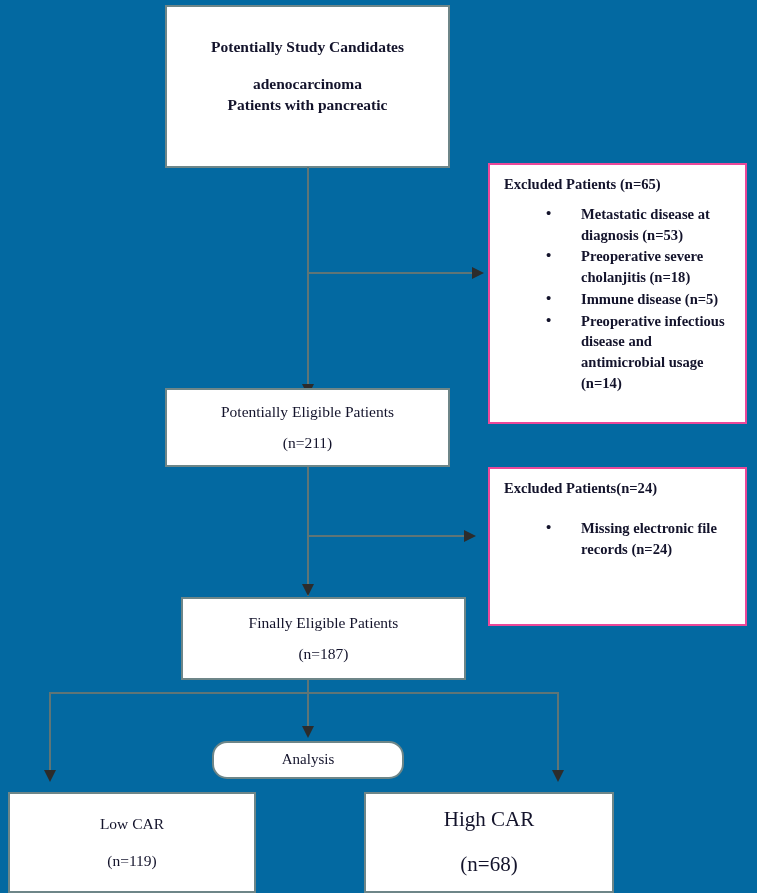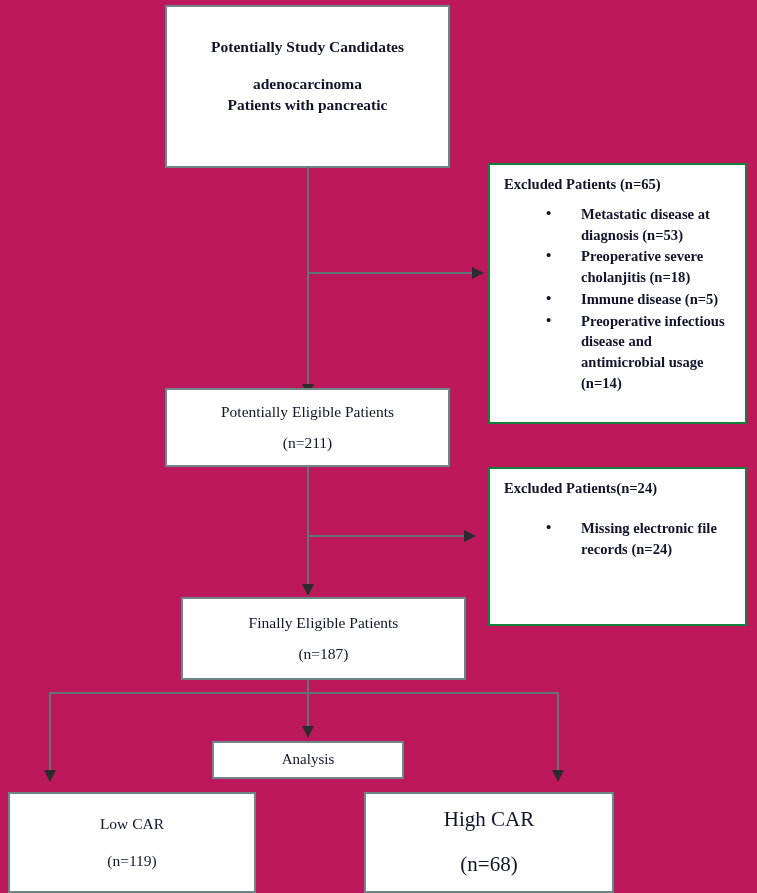--- a/index.html
+++ b/index.html
@@ -5,21 +5,21 @@
 <style>
   html, body {
     margin: 0;
     padding: 0;
     background: #ffffff;
   }
   #canvas {
     position: relative;
     width: 757px;
     height: 893px;
-    background: #be185d;
+    background: #0369a1;
     font-family: "Liberation Serif", "DejaVu Serif", serif;
     color: #13132b;
     overflow: hidden;
   }
 
   
   .box {
     position: absolute;
     box-sizing: border-box;
     border: 2px solid #6e8688;
@@ -51,35 +51,36 @@
     left: 165px;  top: 388px;  width: 285px; height: 79px;
     font-size: 15.5px;
   }
   #box-finally {
     left: 181px;  top: 597px;  width: 285px; height: 83px;
     font-size: 15.5px;
   }
   #box-analysis {
     left: 212px;  top: 741px;  width: 192px; height: 38px;
     font-size: 15px;
+    border-radius: 15px;
   }
   #box-lowcar {
     left: 8px;    top: 792px;  width: 248px; height: 101px;
     font-size: 15.5px;
   }
   #box-highcar {
     left: 364px;  top: 792px;  width: 250px; height: 101px;
     font-size: 21px;
   }
 
   
   .panel {
     position: absolute;
     box-sizing: border-box;
-    border: 2px solid #15803d;
+    border: 2px solid #ec4899;
     background: #ffffff;
     padding: 10px 10px 8px 12px;
     font-size: 14.6px;
   }
   #panel-excluded-1 { left: 488px; top: 163px; width: 259px; height: 261px; }
   #panel-excluded-2 { left: 488px; top: 467px; width: 259px; height: 159px; }
 
   .panel-title {
     font-weight: bold;
     line-height: 1.3;

